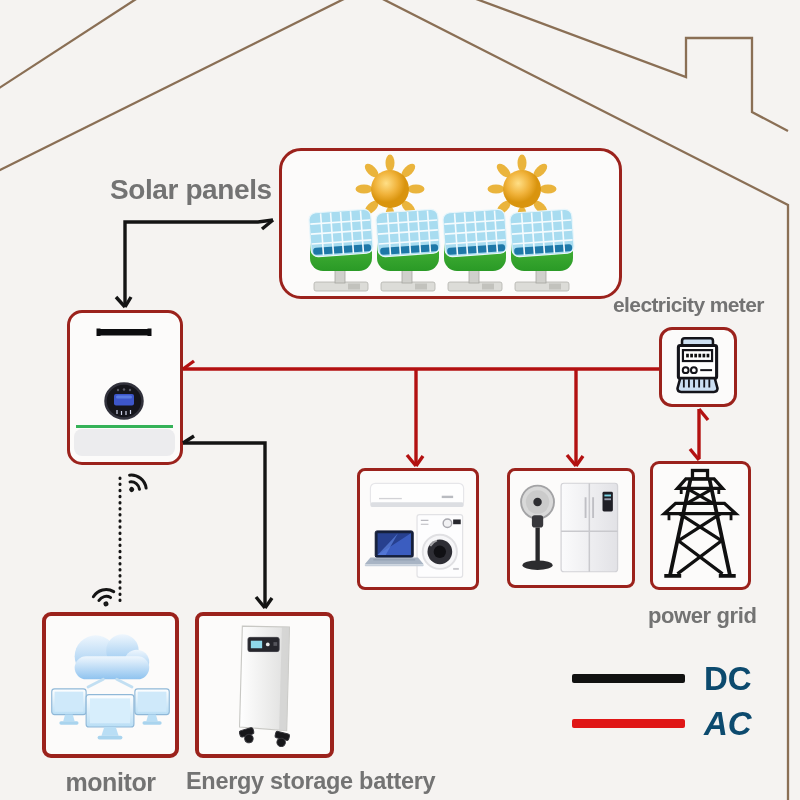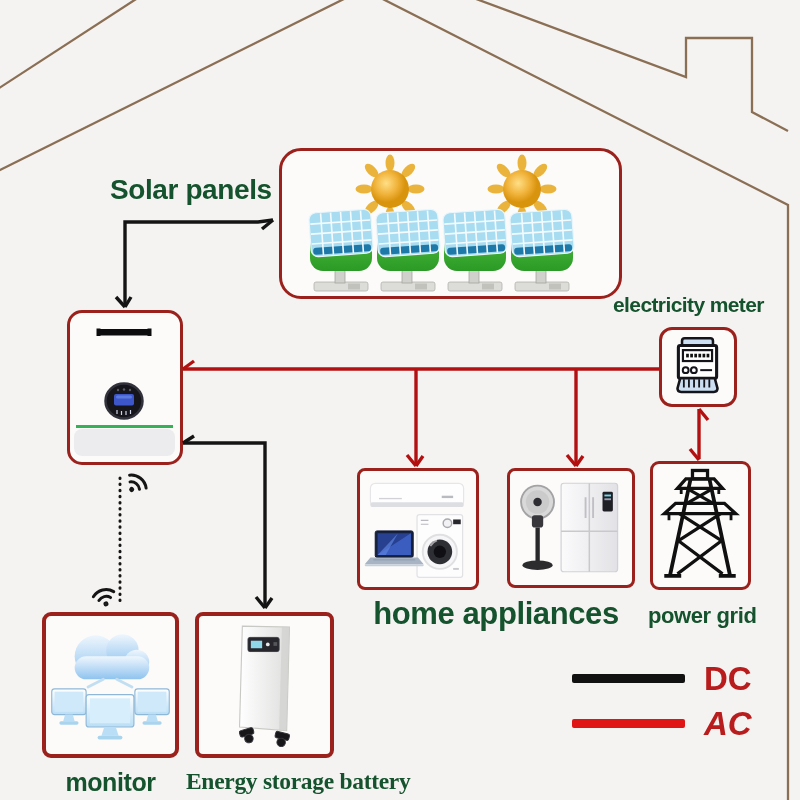--- a/index.html
+++ b/index.html
@@ -1,32 +1,32 @@
 <!DOCTYPE html>
 <html><head>
 <meta charset="utf-8">
 <style>
   html,body{margin:0;padding:0;background:#e8e6e4;}
   .stage{position:relative;width:800px;height:800px;background:#f5f3f1;overflow:hidden;
          font-family:"Liberation Sans",sans-serif;}
   svg{display:block;}
   .layer{position:absolute;left:0;top:0;width:800px;height:800px;pointer-events:none;}
   .rbox{position:absolute;background:#fcfbfa;border:3.4px solid #9b221c;box-sizing:border-box;}
-  .lbl{position:absolute;color:#14532d;font-weight:700;white-space:nowrap;letter-spacing:-0.4px;}
+  .lbl{position:absolute;color:#737373;font-weight:700;white-space:nowrap;letter-spacing:-0.4px;}
   .lbl-solar{left:110px;top:174px;font-size:28px;}
   .lbl-inverter{left:137px;top:271px;font-size:28px;}
   .lbl-meter{left:613px;top:293px;font-size:21px;width:164px;text-align:left;letter-spacing:-0.6px;}
   .lbl-appliances{left:363px;top:596px;font-size:31px;width:266px;text-align:center;}
   .lbl-grid{left:648px;top:603px;font-size:22px;width:108px;text-align:left;}
   .lbl-monitor{left:42px;top:768px;font-size:25px;width:137px;text-align:center;}
-  .lbl-battery{left:186px;top:768px;font-size:23.5px;letter-spacing:-0.3px;font-family:Liberation Serif, serif;}
+  .lbl-battery{left:186px;top:768px;font-size:23.5px;letter-spacing:-0.3px;}
   .legend-line{position:absolute;height:9px;width:113px;border-radius:2px;}
   .legend-dc{left:572px;top:674px;background:#111111;}
   .legend-ac{left:572px;top:719px;background:#e01616;}
-  .legend-txt{position:absolute;color:#b91c1c;font-weight:600;font-size:33px;letter-spacing:0;}
+  .legend-txt{position:absolute;color:#0c4a6e;font-weight:600;font-size:33px;letter-spacing:0;}
   .legend-txt-dc{left:704px;top:660px;}
   .legend-txt-ac{left:704px;top:705px;font-style:italic;}
   .box-solar{left:279px;top:148px;width:343px;height:151px;border-radius:22px;border-width:3.6px;}
   .box-inverter{left:67px;top:310px;width:116px;height:155px;border-radius:15px;border-width:3.6px;}
   .box-meter{left:659px;top:327px;width:78px;height:80px;border-radius:13px;border-width:3px;}
   .box-grid{left:650px;top:461px;width:101px;height:129px;border-radius:9px;}
   .box-appl1{left:357px;top:468px;width:122px;height:122px;border-radius:8px;}
   .box-appl2{left:507px;top:468px;width:128px;height:120px;border-radius:8px;}
   .box-monitor{left:42px;top:612px;width:137px;height:146px;border-radius:9px;border-width:4px;}
   .box-battery{left:195px;top:612px;width:139px;height:146px;border-radius:8px;border-width:4px;}
@@ -339,21 +339,20 @@
 
     <g stroke="#b31111" stroke-width="3.4" fill="none">
       <path d="M699,409 V459"></path>
       <path d="M699,409 L708,420"></path>
       <path d="M699,460 L690,449"></path>
     </g>
   </svg>
 
   <div class="lbl lbl-solar">Solar panels</div>
   <div class="lbl lbl-meter">electricity meter</div>
-  <div class="lbl lbl-appliances">home appliances</div>
   <div class="lbl lbl-grid">power grid</div>
   <div class="lbl lbl-monitor">monitor</div>
   <div class="lbl lbl-battery">Energy storage battery</div>
 
   <div>
     <div class="legend-line legend-dc"></div>
     <div class="legend-txt legend-txt-dc">DC</div>
     <div class="legend-line legend-ac"></div>
     <div class="legend-txt legend-txt-ac">AC</div>
   </div>

